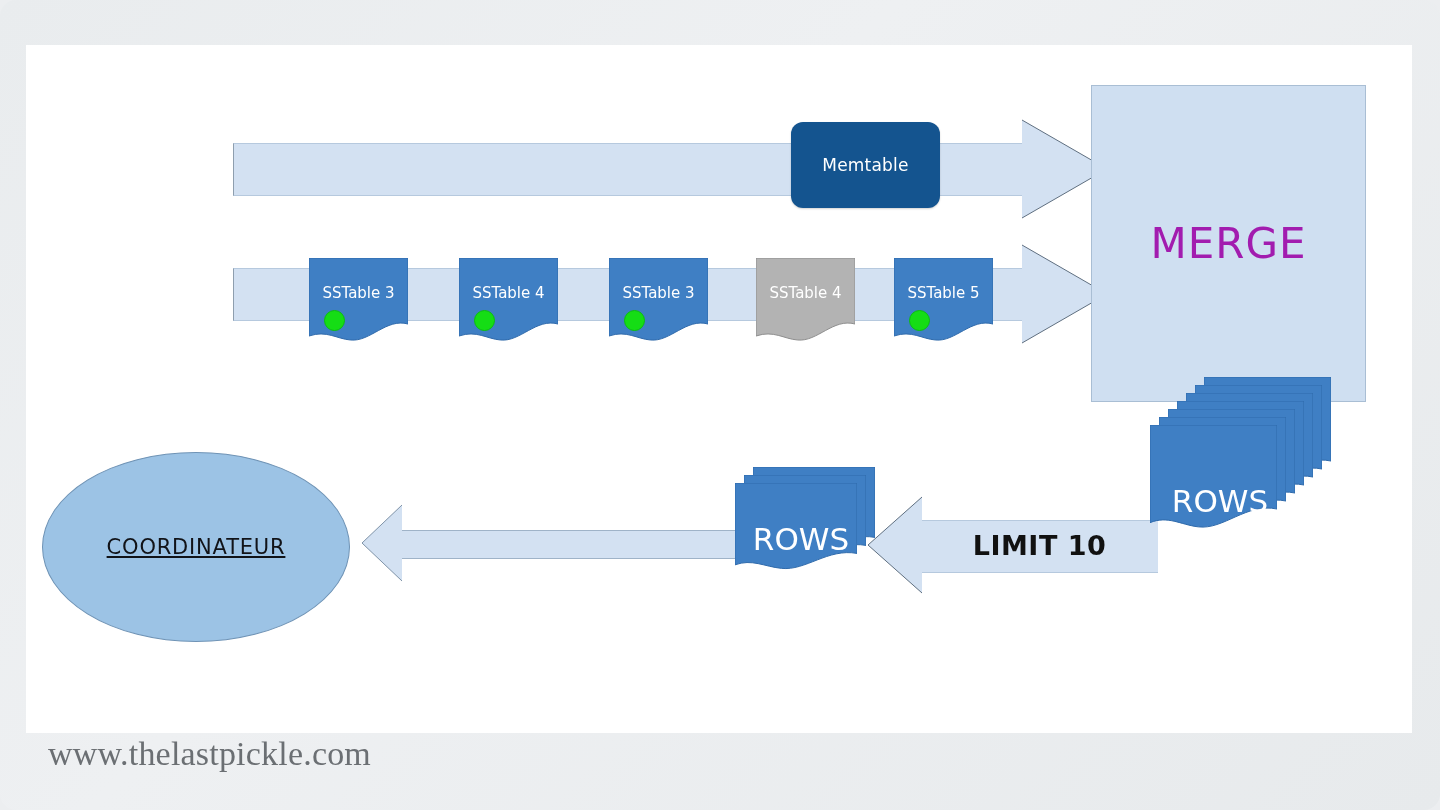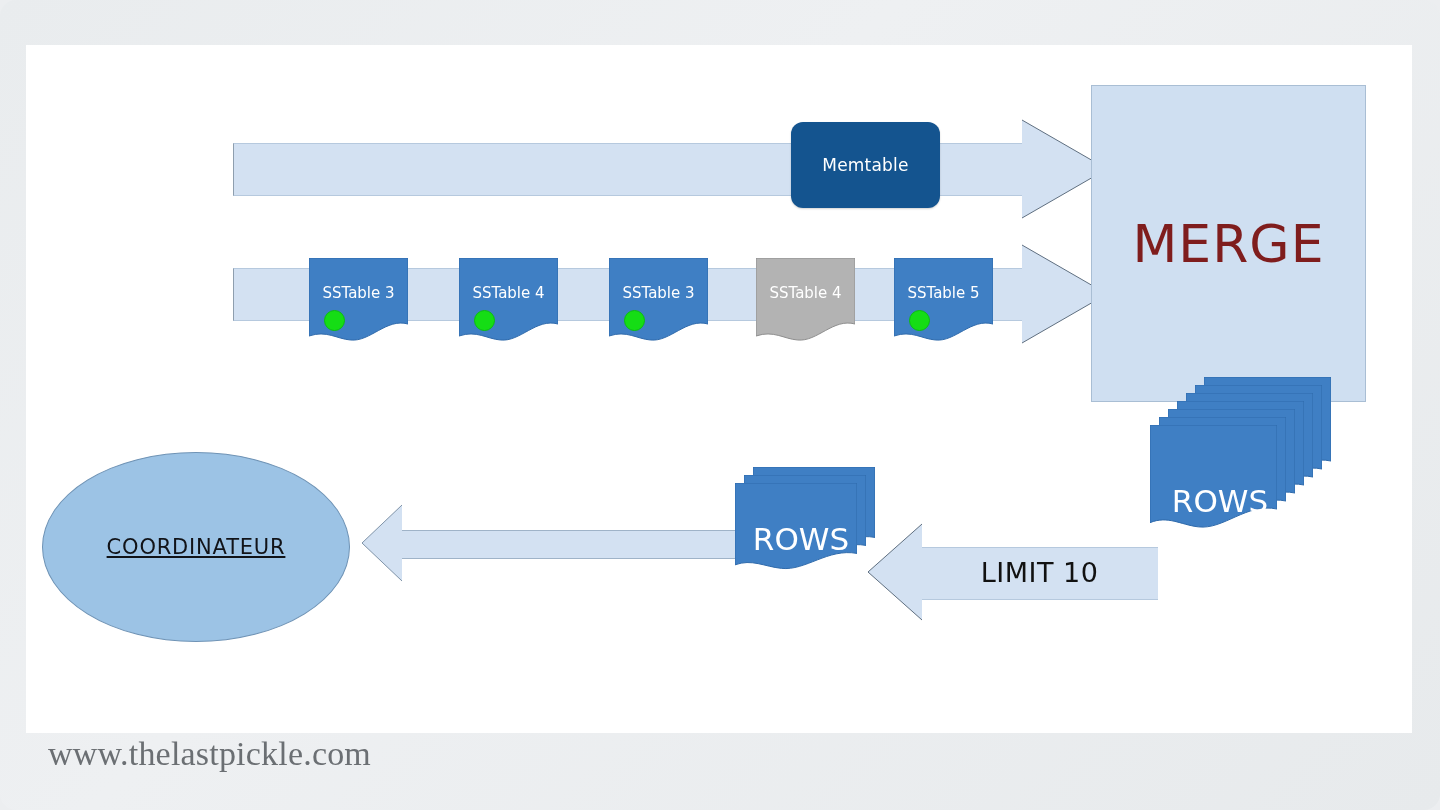--- a/index.html
+++ b/index.html
@@ -130,23 +130,23 @@
   
   #merge-box {
     left: 1091px; top: 85px;
     width: 273px; height: 315px;
     background: #cfdff1;
     border: 1px solid #a9bed4;
     display: flex; align-items: center; justify-content: center;
   }
   #merge-box .label {
     font-family: "DejaVu Sans", sans-serif;
-    font-size: 52px;
+    font-size: 42px;
     font-weight: 400;
-    color: #7f1d1d;
+    color: #a21caf;
     letter-spacing: 1px;
   }
 
   
   #arrow-down { left: 1206px; top: 378px; width: 46px; height: 70px; }
   #arrow-down .d-shaft {
     position: absolute; left: 13px; top: 0; width: 20px; height: 48px;
     background: #d3e1f2;
   }
   #arrow-down .d-head {
@@ -170,21 +170,21 @@
     white-space: nowrap;
   }
 
   #rows-right { left: 1150px; top: 425px; width: 185px; height: 160px; }
   #rows-right .label { left: 10px; top: 58px; width: 120px; text-align: center; font-size: 31px; }
 
   #rows-mid { left: 735px; top: 483px; width: 150px; height: 115px; }
   #rows-mid .label { left: 6px; top: 38px; width: 120px; text-align: center; font-size: 31px; }
 
   
-  #arrow-limit { left: 868px; top: 524px; width: 290px; height: 96px; }
+  #arrow-limit { left: 868px; top: 497px; width: 290px; height: 96px; font-weight: bold; }
   #arrow-limit .l-shaft {
     position: absolute; left: 53px; top: 23px; width: 237px; height: 51px;
     background: #d3e1f2;
     border-top: 1px solid #b6c9de;
     border-bottom: 1px solid #b6c9de;
   }
   #arrow-limit .l-head {
     position: absolute; left: 0; top: 0;
     width: 0; height: 0;
     border-top: 48px solid transparent;

